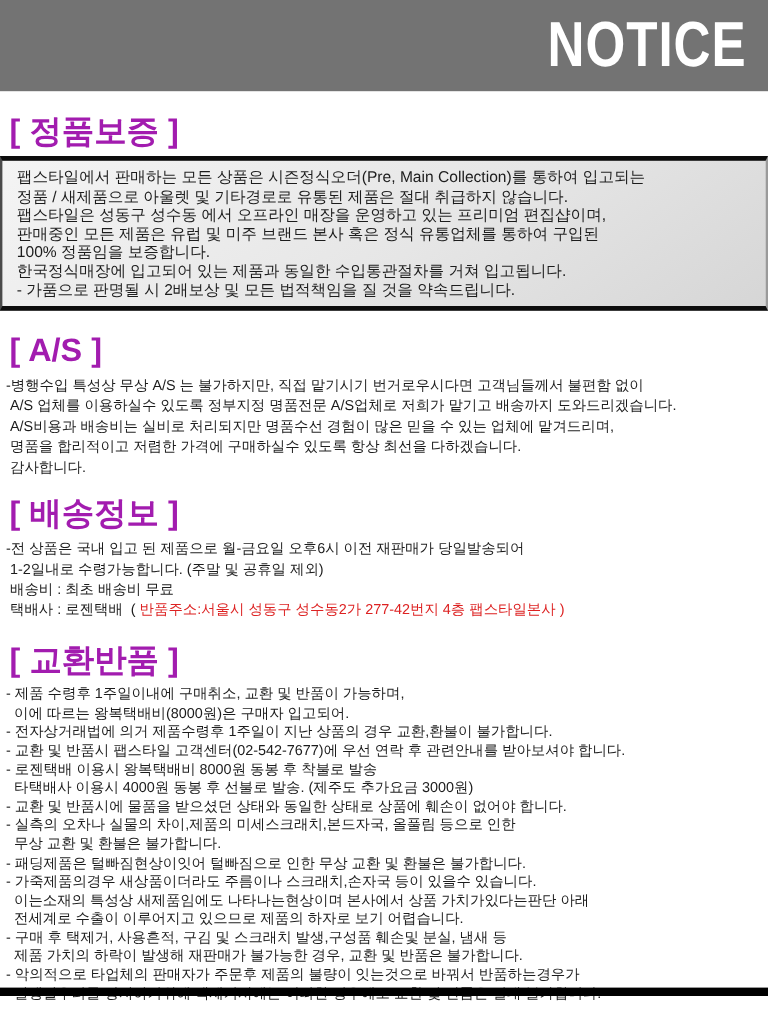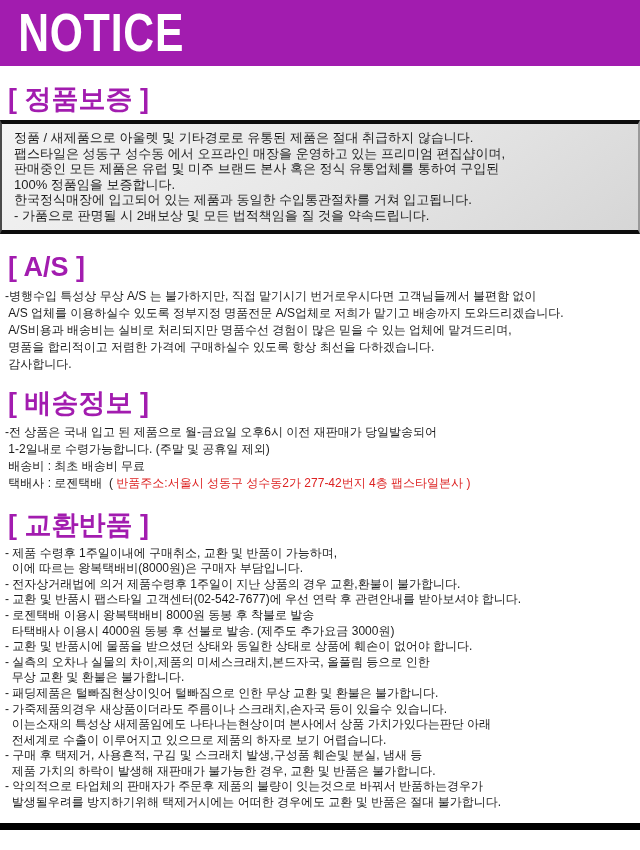--- a/index.html
+++ b/index.html
@@ -7,25 +7,25 @@
     width: 640px;
     height: 850px;
     background: #ffffff;
     position: relative;
     overflow: hidden;
     font-family: "Liberation Sans", "DejaVu Sans", sans-serif;
     color: #111111;
   }
   .header-bar {
     width: 640px;
-    height: 66px;
-    background: #a21caf;
+    height: 76px;
+    background: #737373;
     display: flex;
     align-items: center;
-    justify-content: flex-start;
+    justify-content: flex-end;
   }
   .header-title {
     color: #ffffff;
     font-size: 52px;
     font-weight: 800;
     line-height: 1;
     letter-spacing: 1px;
     transform: scaleX(0.82) scaleY(1.02);
     transform-origin: center;
     white-space: nowrap;
@@ -71,20 +71,21 @@
 </head>
 <body>
 
 <div class="header-bar">
   <div class="header-title">NOTICE</div>
 </div>
 
 <div class="section-heading">[ 정품보증 ]</div>
 
 <div class="guarantee-box">
+  <div class="line">팹스타일에서 판매하는 모든 상품은 시즌정식오더(Pre, Main Collection)를 통하여 입고되는</div>
   <div class="line">정품 / 새제품으로 아울렛 및 기타경로로 유통된 제품은 절대 취급하지 않습니다.</div>
   <div class="line">팹스타일은 성동구 성수동 에서 오프라인 매장을 운영하고 있는 프리미엄 편집샵이며,</div>
   <div class="line">판매중인 모든 제품은 유럽 및 미주 브랜드 본사 혹은 정식 유통업체를 통하여 구입된</div>
   <div class="line">100% 정품임을 보증합니다.</div>
   <div class="line">한국정식매장에 입고되어 있는 제품과 동일한 수입통관절차를 거쳐 입고됩니다.</div>
   <div class="line">- 가품으로 판명될 시 2배보상 및 모든 법적책임을 질 것을 약속드립니다.</div>
 </div>
 
 <div class="section-heading">[ A/S ]</div>
 
@@ -102,21 +103,21 @@
   <div class="line">-전 상품은 국내 입고 된 제품으로 월-금요일 오후6시 이전 재판매가 당일발송되어</div>
   <div class="line"> 1-2일내로 수령가능합니다. (주말 및 공휴일 제외)</div>
   <div class="line"> 배송비 : 최초 배송비 무료</div>
   <div class="line"><span> 택배사 : 로젠택배  ( </span><span class="red-text">반품주소:서울시 성동구 성수동2가 277-42번지 4층 팹스타일본사 )</span></div>
 </div>
 
 <div class="section-heading">[ 교환반품 ]</div>
 
 <div class="text-block compact">
   <div class="line">- 제품 수령후 1주일이내에 구매취소, 교환 및 반품이 가능하며,</div>
-  <div class="line">  이에 따르는 왕복택배비(8000원)은 구매자 부담입니다.</div>
+  <div class="line">  이에 따르는 왕복택배비(8000원)은 구매자 입고되어.</div>
   <div class="line">- 전자상거래법에 의거 제품수령후 1주일이 지난 상품의 경우 교환,환불이 불가합니다.</div>
   <div class="line">- 교환 및 반품시 팹스타일 고객센터(02-542-7677)에 우선 연락 후 관련안내를 받아보셔야 합니다.</div>
   <div class="line">- 로젠택배 이용시 왕복택배비 8000원 동봉 후 착불로 발송</div>
   <div class="line">  타택배사 이용시 4000원 동봉 후 선불로 발송. (제주도 추가요금 3000원)</div>
   <div class="line">- 교환 및 반품시에 물품을 받으셨던 상태와 동일한 상태로 상품에 훼손이 없어야 합니다.</div>
   <div class="line">- 실측의 오차나 실물의 차이,제품의 미세스크래치,본드자국, 올풀림 등으로 인한</div>
   <div class="line">  무상 교환 및 환불은 불가합니다.</div>
   <div class="line">- 패딩제품은 털빠짐현상이잇어 털빠짐으로 인한 무상 교환 및 환불은 불가합니다.</div>
   <div class="line">- 가죽제품의경우 새상품이더라도 주름이나 스크래치,손자국 등이 있을수 있습니다.</div>
   <div class="line">  이는소재의 특성상 새제품임에도 나타나는현상이며 본사에서 상품 가치가있다는판단 아래</div>

